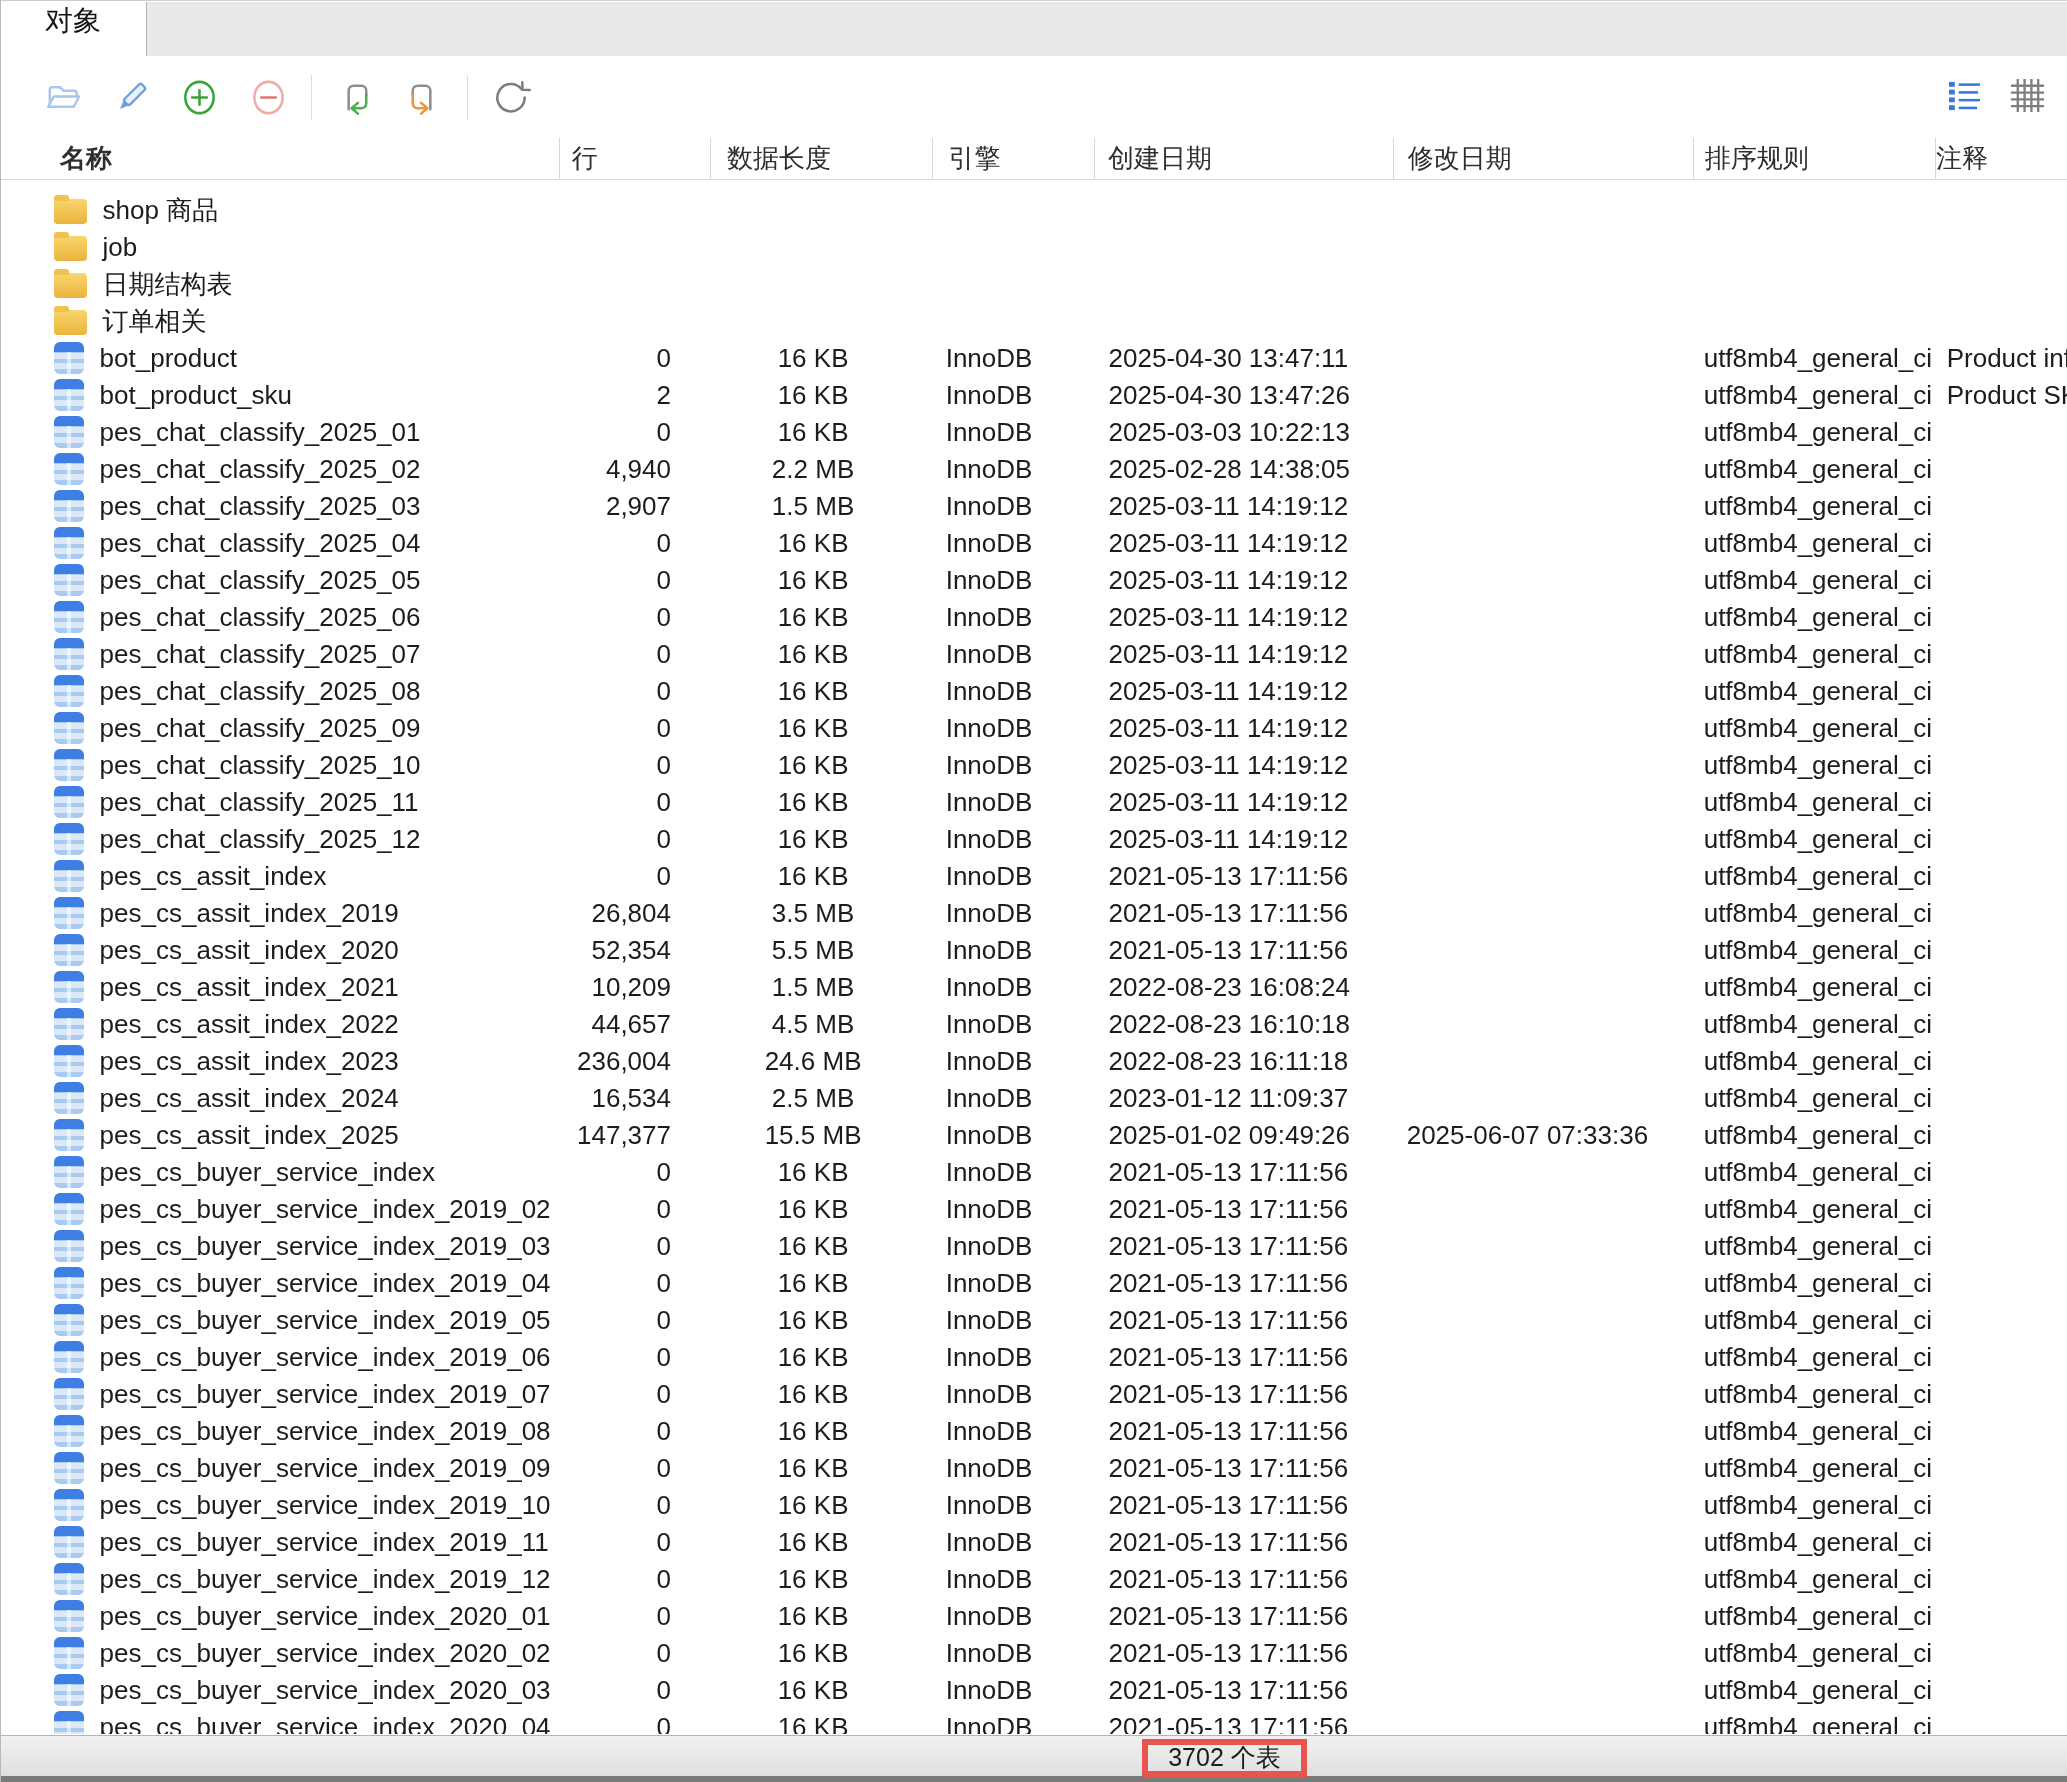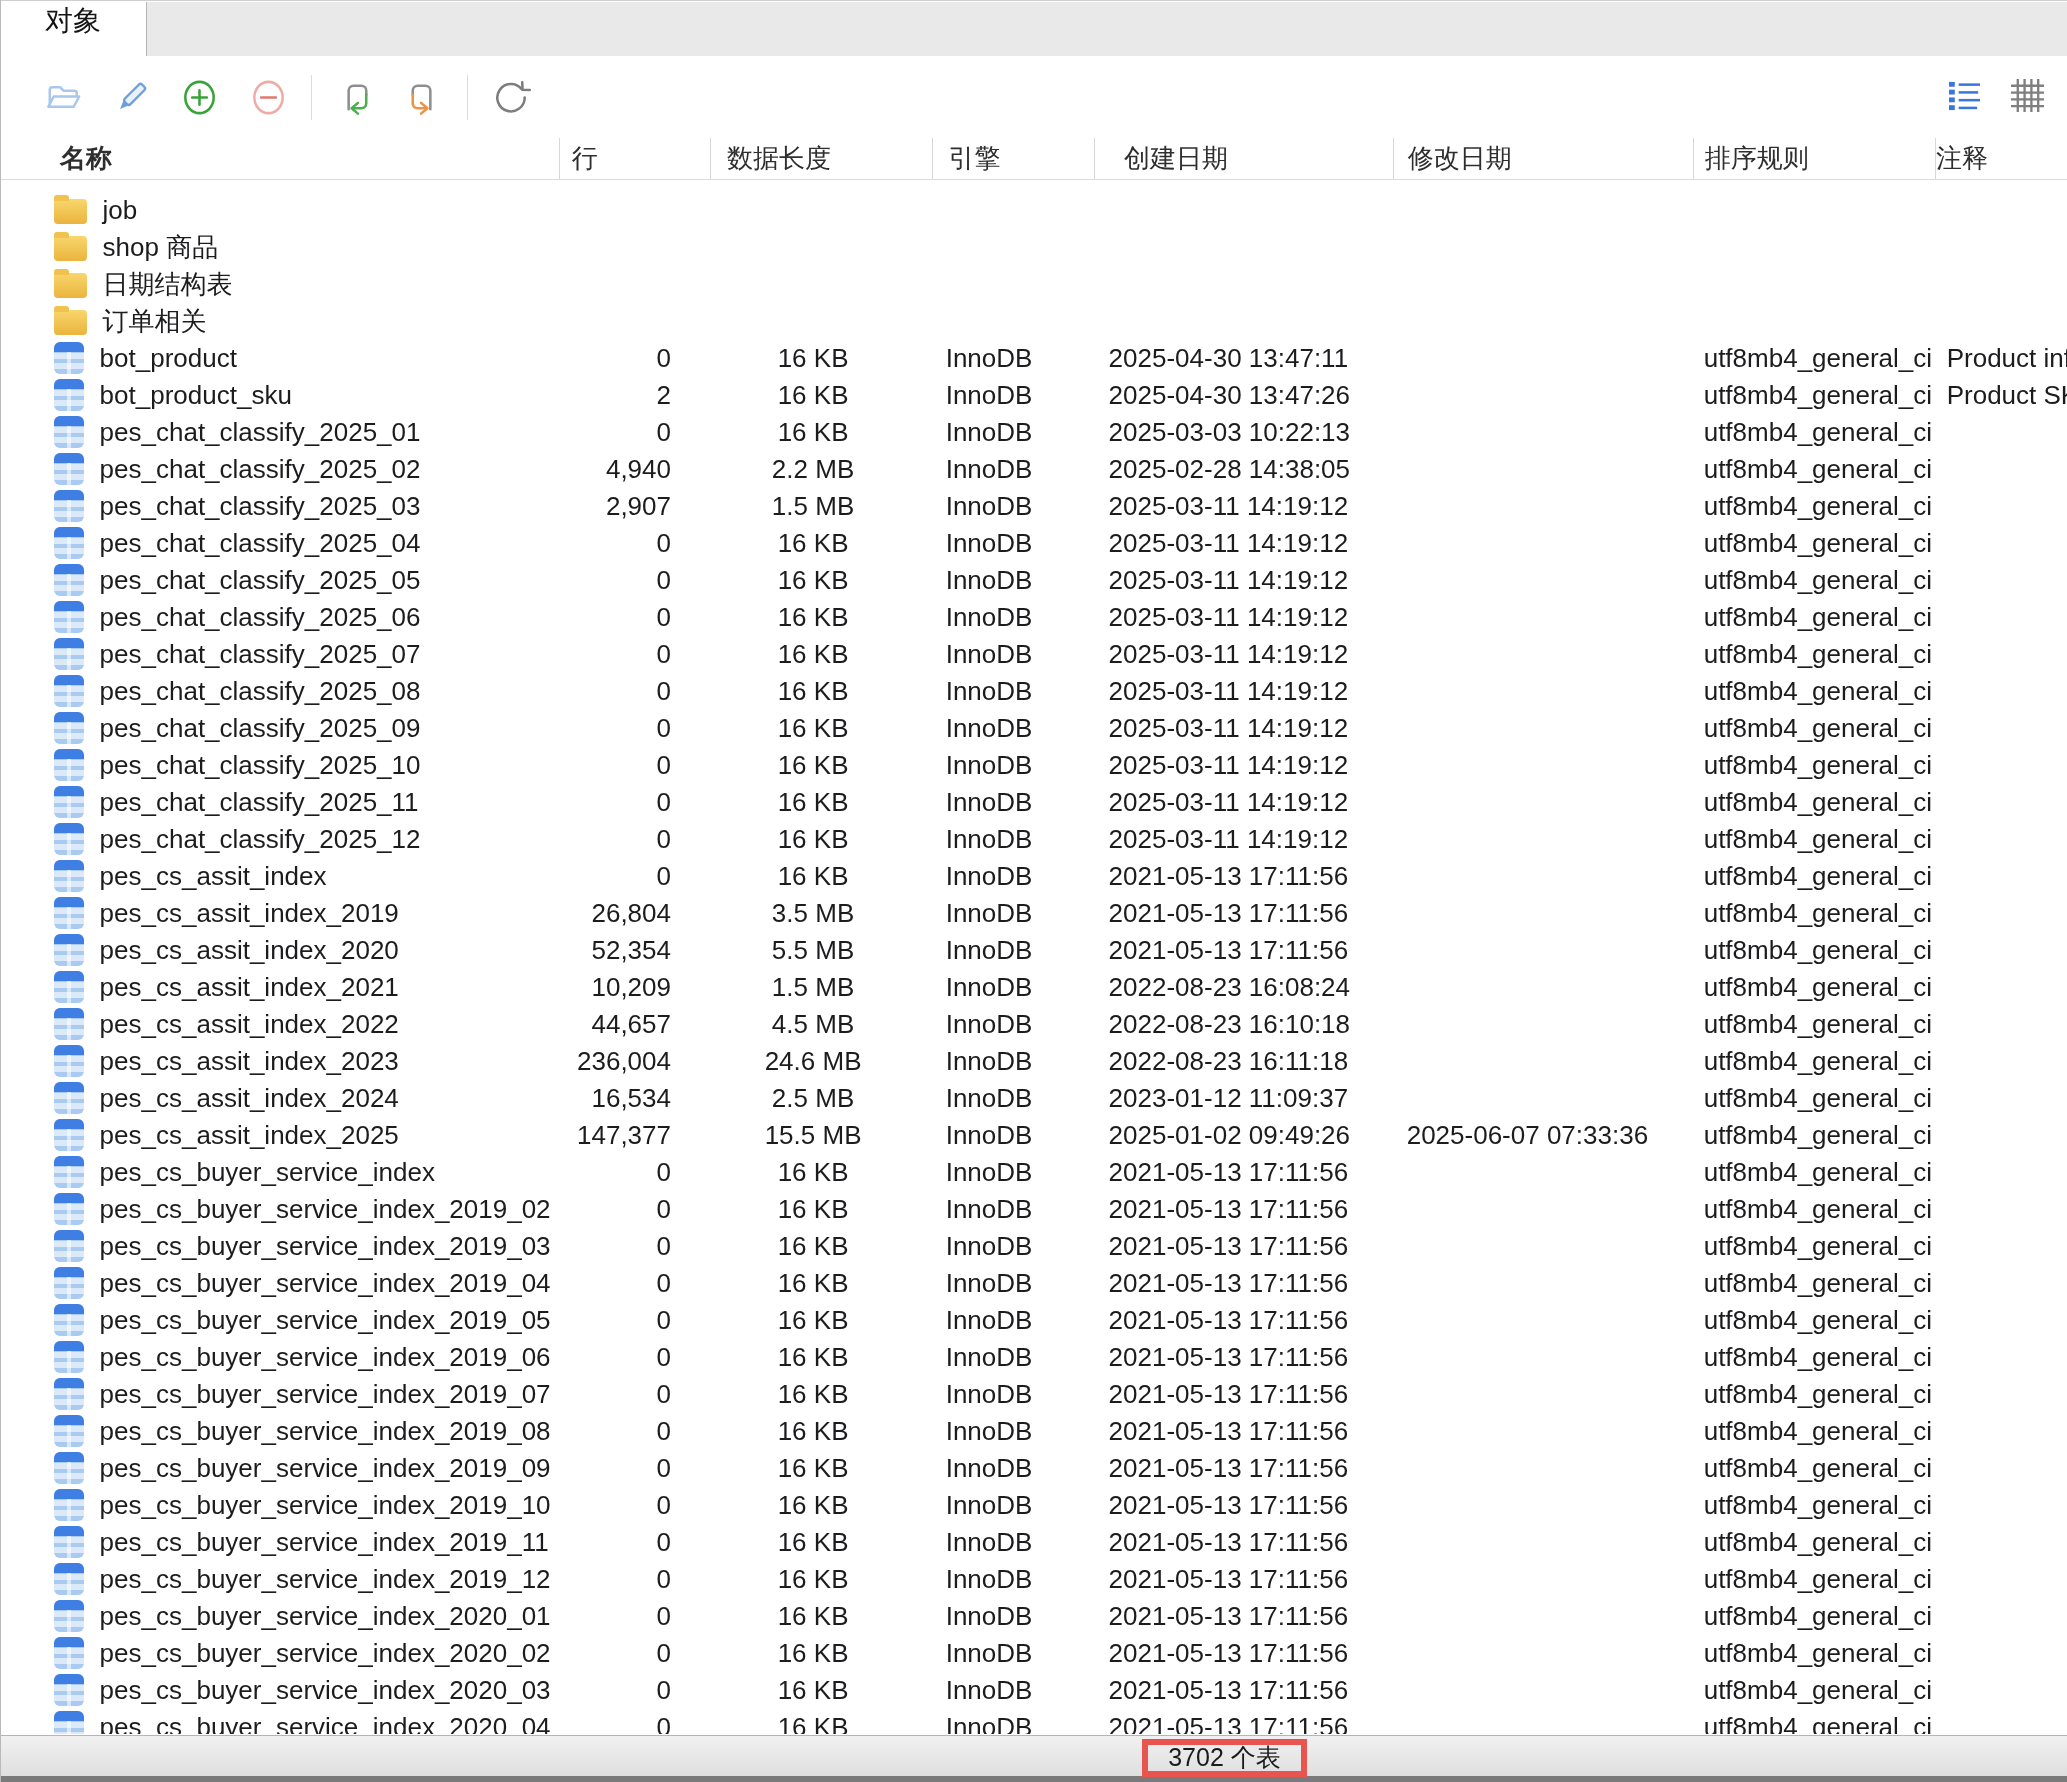--- a/index.html
+++ b/index.html
@@ -20,21 +20,21 @@
   .spacer{flex:1;}
   .view-tools{display:flex;align-items:center;margin-right:23.4px;gap:29px;}
 
   
   .thead{position:absolute;top:138px;left:0;right:0;height:42px;display:grid;
     grid-template-columns:559px 141px 232px 162px 299px 300px 242px minmax(0,1fr);
     align-items:stretch;font-size:26px;color:#2e2e2e;border-bottom:1px solid #dadada;box-sizing:border-box;background:#fff;}
   .hcell{display:flex;align-items:center;white-space:nowrap;overflow:hidden;}
   .hcell + .hcell{border-left:1px solid #d7d7d7;}
   .h0{padding-left:60px;font-weight:bold;} .h1{padding-left:11.7px;} .h2{padding-left:16px;margin-left:10px;} .h3{padding-left:15.6px;}
-  .h4{padding-left:29px;} .h5{padding-left:13.7px;} .h6{padding-left:10.7px;} .h7{padding-left:0;}
+  .h4{padding-left:13px;} .h5{padding-left:13.7px;} .h6{padding-left:10.7px;} .h7{padding-left:0;}
 
   
   .tbody{position:absolute;top:180px;left:0;right:0;bottom:49px;padding-top:11.7px;overflow:hidden;background:#fff;}
   .row{display:grid;grid-template-columns:559px 141px 232px 162px 299px 300px 242px minmax(0,1fr);
     height:37px;align-items:center;font-size:26px;color:#1c1c1e;}
   .cell{white-space:nowrap;overflow:hidden;}
   .c-name{display:flex;align-items:center;padding-left:54px;gap:15.6px;overflow:visible;}
   .c-rows{text-align:right;padding-right:29px;}
   .c-size{text-align:center;padding-right:5.9px;}
   .c-engine{padding-left:13.7px;}
@@ -156,27 +156,27 @@
       <div class="hcell h4">创建日期</div>
       <div class="hcell h5">修改日期</div>
       <div class="hcell h6">排序规则</div>
       <div class="hcell h7">注释</div>
     </div>
 
   <div class="tbody">
       <div class="row">
        <div class="cell c-name">
          <span class="folder-icon"></span>
+         <span>shop 商品</span>
+       </div>
+     </div>
+      <div class="row">
+       <div class="cell c-name">
+         <span class="folder-icon"></span>
          <span>job</span>
-       </div>
-     </div>
-      <div class="row">
-       <div class="cell c-name">
-         <span class="folder-icon"></span>
-         <span>shop 商品</span>
        </div>
      </div>
       <div class="row">
        <div class="cell c-name">
          <span class="folder-icon"></span>
          <span>日期结构表</span>
        </div>
      </div>
       <div class="row">
        <div class="cell c-name">

